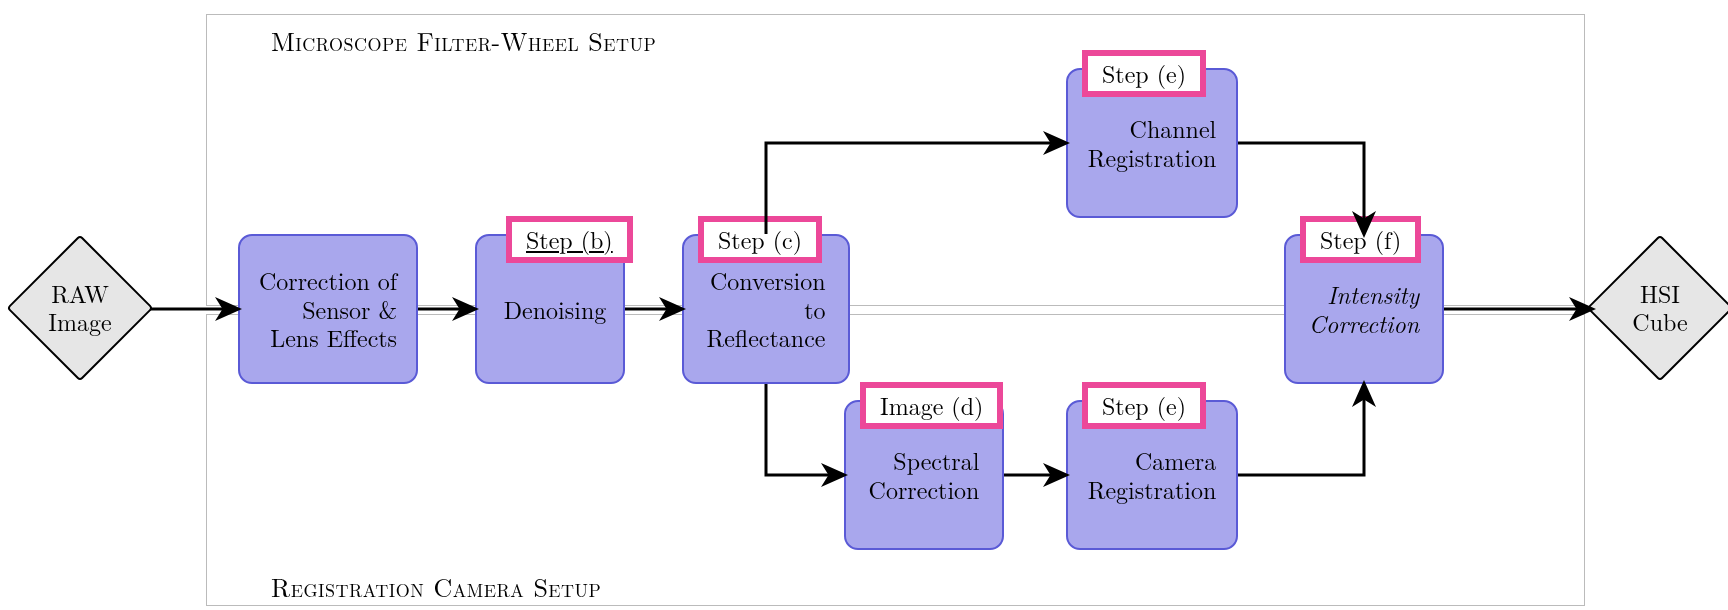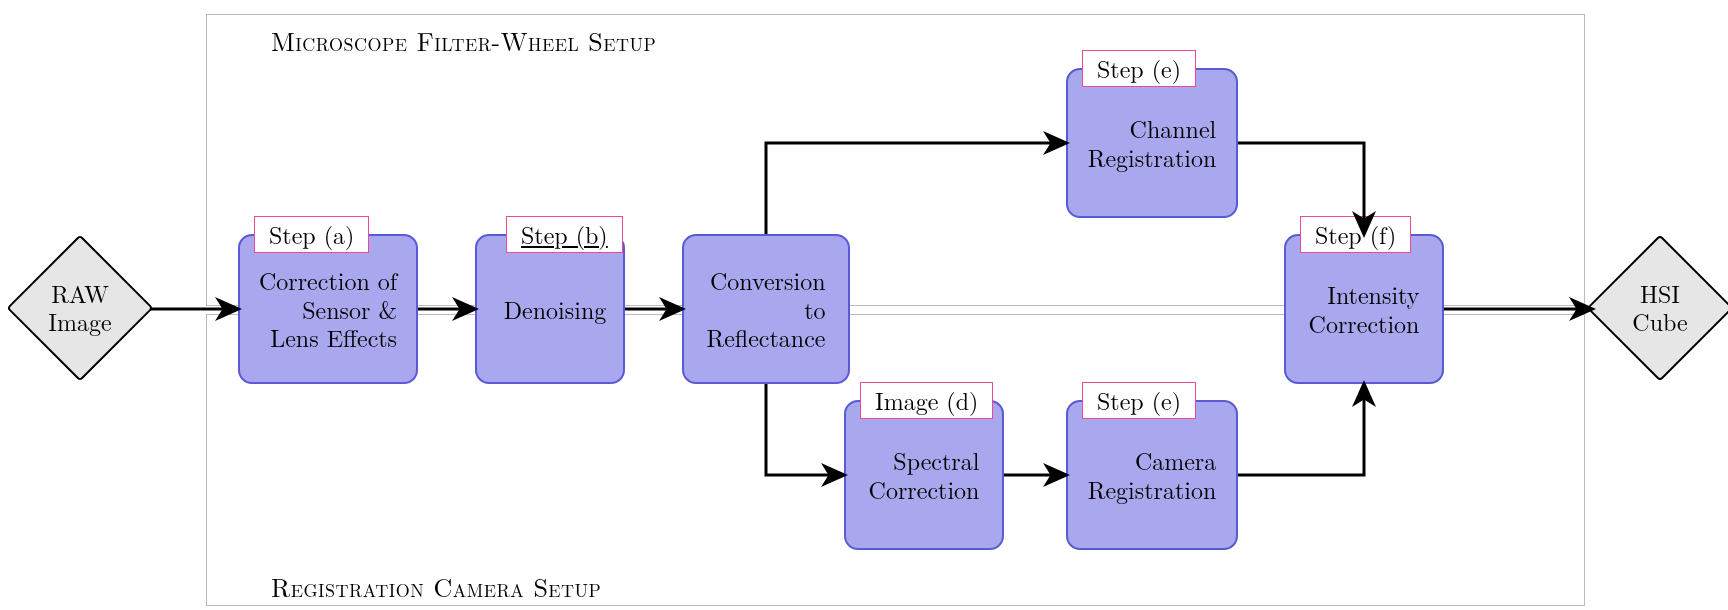--- a/index.html
+++ b/index.html
@@ -66,21 +66,21 @@
     display: flex;
     align-items: center;
     justify-content: center;
     line-height: 1.2;
     padding: 6px 10px;
     box-sizing: border-box;
   }
   .step-label {
     position: absolute;
     background: #ffffff;
-    border: 1px solid #ec4899;
+    border: 6px solid #ec4899;
     padding: 2px 14px;
     font-size: 24px;
     line-height: 1.3;
     white-space: nowrap;
   }
   
   svg.arrows {
     position: absolute;
     left: 0;
     top: 0;
@@ -107,42 +107,42 @@
 
   <div class="diamond-wrap" style="left:1590px; top:238px;">
     <div class="diamond"></div>
     <div class="diamond-text">HSI
 Cube</div>
   </div>
 
   <div class="step" style="left:238px; top:234px; width:180px; height:150px; white-space:pre;">Correction of
 Sensor &amp;
 Lens Effects</div>
-  <div class="step-label" style="left:254px; top:216px;">Step (a)</div>
 
   <div class="step" style="left:475px; top:234px; width:150px; height:150px;padding-left:20px;">Denoising</div>
   <div class="step-label" style="left:506px; top:216px;text-decoration:underline;">Step (b)</div>
 
   <div class="step" style="left:682px; top:234px; width:168px; height:150px; white-space:pre;">Conversion
 to
 Reflectance</div>
+  <div class="step-label" style="left:698px; top:216px;">Step (c)</div>
 
   <div class="step" style="left:1066px; top:68px; width:172px; height:150px; white-space:pre;">Channel
 Registration</div>
   <div class="step-label" style="left:1082px; top:50px;">Step (e)</div>
 
   <div class="step" style="left:844px; top:400px; width:160px; height:150px; white-space:pre;">Spectral
 Correction</div>
   <div class="step-label" style="left:860px; top:382px;">Image (d)</div>
 
   <div class="step" style="left:1066px; top:400px; width:172px; height:150px; white-space:pre;">Camera
 Registration</div>
   <div class="step-label" style="left:1082px; top:382px;">Step (e)</div>
 
-  <div class="step" style="left:1284px; top:234px; width:160px; height:150px; white-space:pre;">Intensity
+  <div class="step" style="left:1284px; top:234px; width:160px; height:150px; white-space:pre;font-style:italic;">Intensity
 Correction</div>
   <div class="step-label" style="left:1300px; top:216px;">Step (f)</div>
 
   <svg class="arrows" viewBox="0 0 1728 610">
     <defs>
       <marker id="arrowhead" markerWidth="9" markerHeight="8" refX="7" refY="4" orient="auto">
         <path d="M0,0 L9,4 L0,8 L2.5,4 Z" fill="#000"></path>
       </marker>
     </defs>
     <g stroke="#000" stroke-width="3" fill="none" marker-end="url(#arrowhead)">

